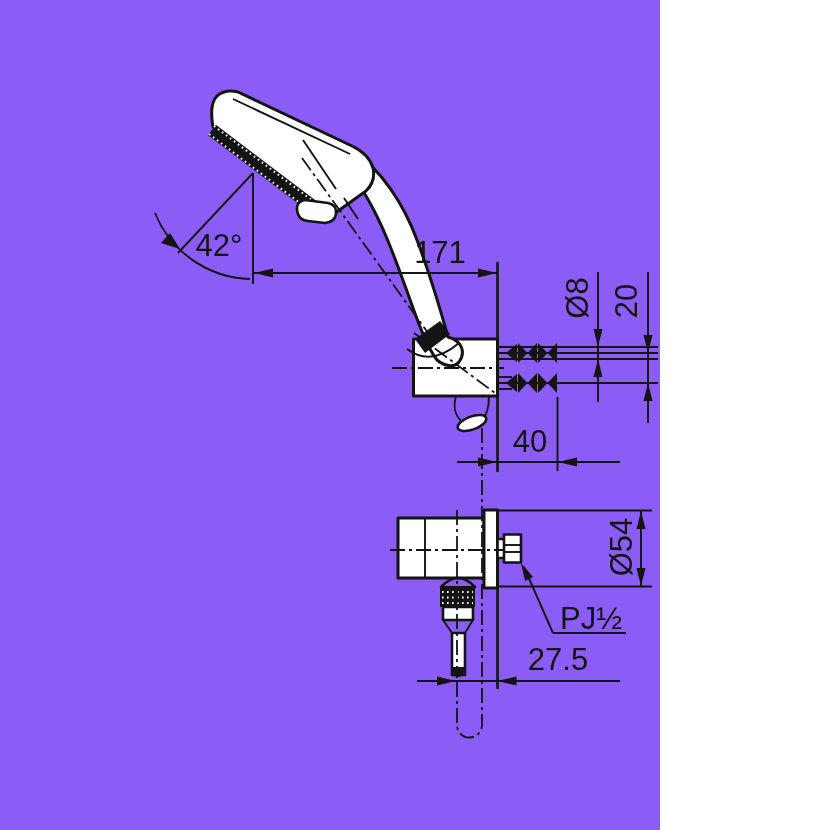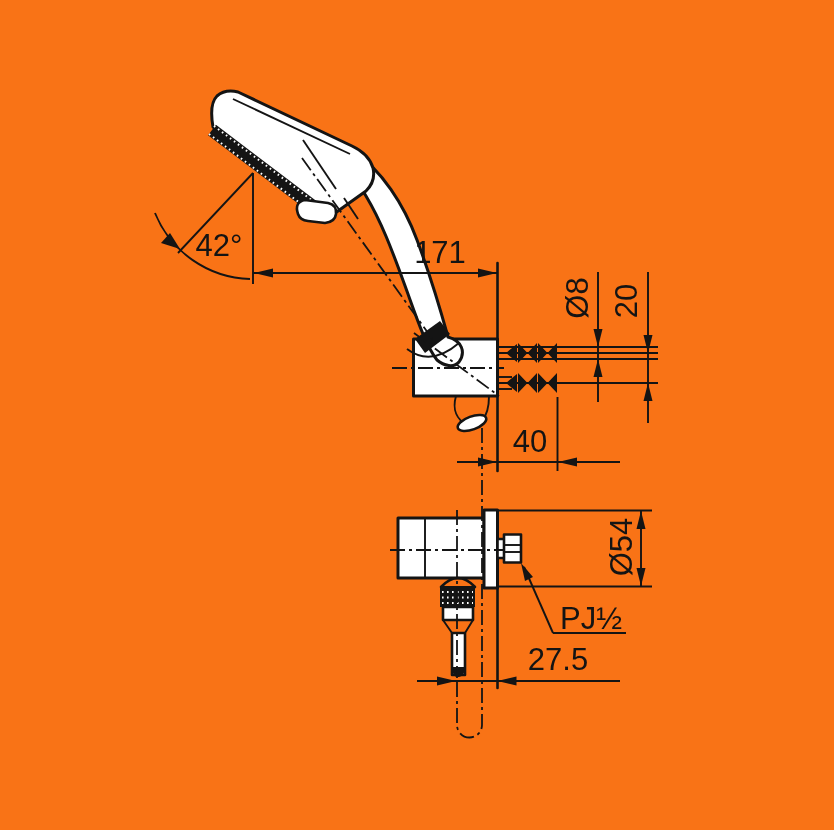--- a/index.html
+++ b/index.html
@@ -1,16 +1,16 @@
 <!DOCTYPE html>
 <html><head>
 <meta charset="utf-8">
 <style>
   html,body{margin:0;padding:0;background:#fff;}
-  .stage{position:relative;width:834px;height:830px;background:#f97316;overflow:hidden;}
+  .stage{position:relative;width:660px;height:830px;background:#8b5cf6;overflow:hidden;}
   svg{display:block;}
   .ol   { fill:#fff; stroke:#141414; stroke-width:3;   stroke-linejoin:round; }
   .ol2  { fill:#fff; stroke:#141414; stroke-width:2.6; stroke-linejoin:round; }
   .ln   { fill:none; stroke:#141414; stroke-width:2.6; stroke-linecap:round; }
   .thin { fill:none; stroke:#141414; stroke-width:1.9; }
   .cl   { fill:none; stroke:#141414; stroke-width:1.8; stroke-dasharray:15 4 3 4; }
   .ar   { fill:#141414; stroke:none; }
   .blk  { fill:#141414; stroke:none; }
   .band { fill:none; stroke:#141414; stroke-width:13; stroke-linecap:butt; }
   .wdot { fill:none; stroke:#ffffff; stroke-width:2; stroke-dasharray:1.6 3.4; }

